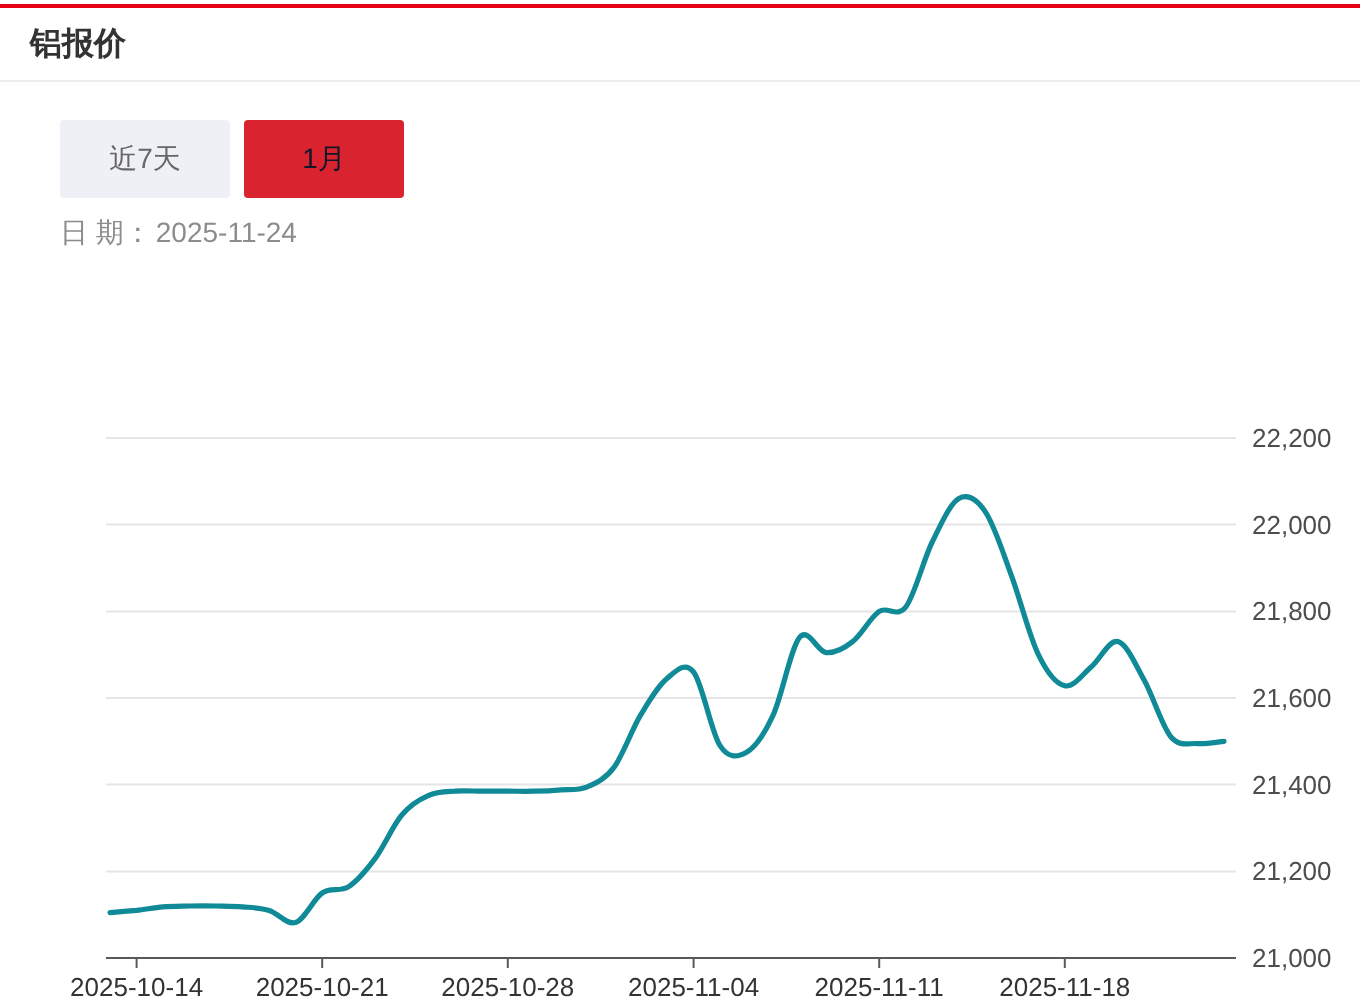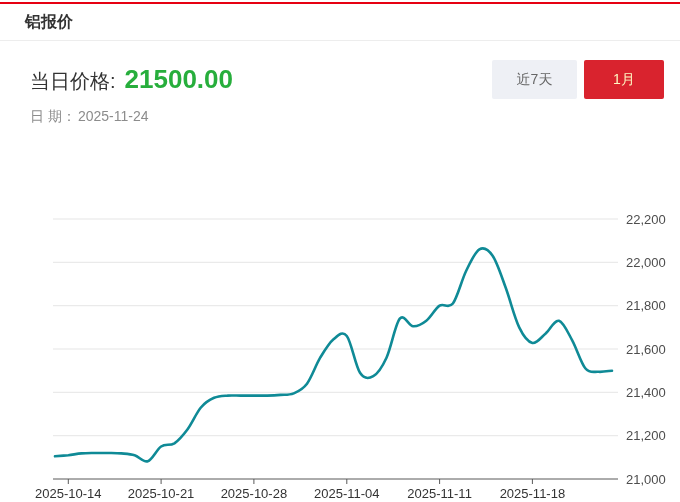--- a/index.html
+++ b/index.html
@@ -13,58 +13,54 @@
   *{box-sizing:border-box;margin:0;padding:0;}
   body{
     background:#fff;
     font-family:"Liberation Sans","DejaVu Sans",sans-serif;
     width:680px;height:502px;overflow:hidden;
   }
   .page{position:relative;width:680px;height:502px;background:#fff;}
   .top-accent{position:absolute;top:2px;left:0;width:100%;height:2px;background:var(--top-accent);}
   .header{
     position:absolute;top:4px;left:0;right:0;height:37px;
-    display:flex;align-items:center;padding-left:25px;
+    display:flex;align-items:center;padding-left:15px;
     border-bottom:1px solid #ededed;
   }
   .page-title{font-size:16px;font-weight:bold;color:#333;}
   .price-row{
     position:absolute;top:63px;left:30px;right:16px;height:32px;
     display:flex;justify-content:space-between;align-items:center;
   }
   .price-group{display:flex;align-items:baseline;}
   .price-label{font-size:20px;color:#333;}
   .price-value{font-size:26px;font-weight:bold;color:var(--price-green);margin-left:9px;}
   .range-buttons{display:flex;align-items:center;}
   .btn{
     height:39px;border:none;font-size:14px;cursor:pointer;border-radius:2px;
     font-family:inherit;line-height:27px;text-align:center;
   }
   .btn-7d{width:85px;background:#eef0f5;color:#666;}
-  .btn-1m{width:80px;background:var(--accent);color:#fef9c3;margin-left:7px;}
+  .btn-1m{width:80px;background:var(--accent);color:#0f172a;margin-left:7px;}
   .date-row{position:absolute;top:108px;left:30px;font-size:14px;color:#8c8c8c;}
   .date-row .date-value{color:#8c8c8c;margin-left:2px;margin-top:26px;}
   .chart{position:absolute;top:200px;left:0;width:680px;height:302px;}
   svg text{font-family:"Liberation Sans","DejaVu Sans",sans-serif;}
 </style>
 </head>
 <body>
 
 <div class="page">
   <div class="top-accent"></div>
 
   <div class="header">
     <span class="page-title">铝报价</span>
   </div>
 
   <div class="price-row">
-    <div class="price-group">
-      <span class="price-label">当日价格:</span>
-      <span class="price-value">21500.00</span>
-    </div>
     <div class="range-buttons">
       <button class="btn btn-7d">近7天</button>
       <button class="btn btn-1m">1月</button>
     </div>
   </div>
 
   <div class="date-row">
     <span>日 期：</span><span class="date-value">2025-11-24</span>
   </div>
 

